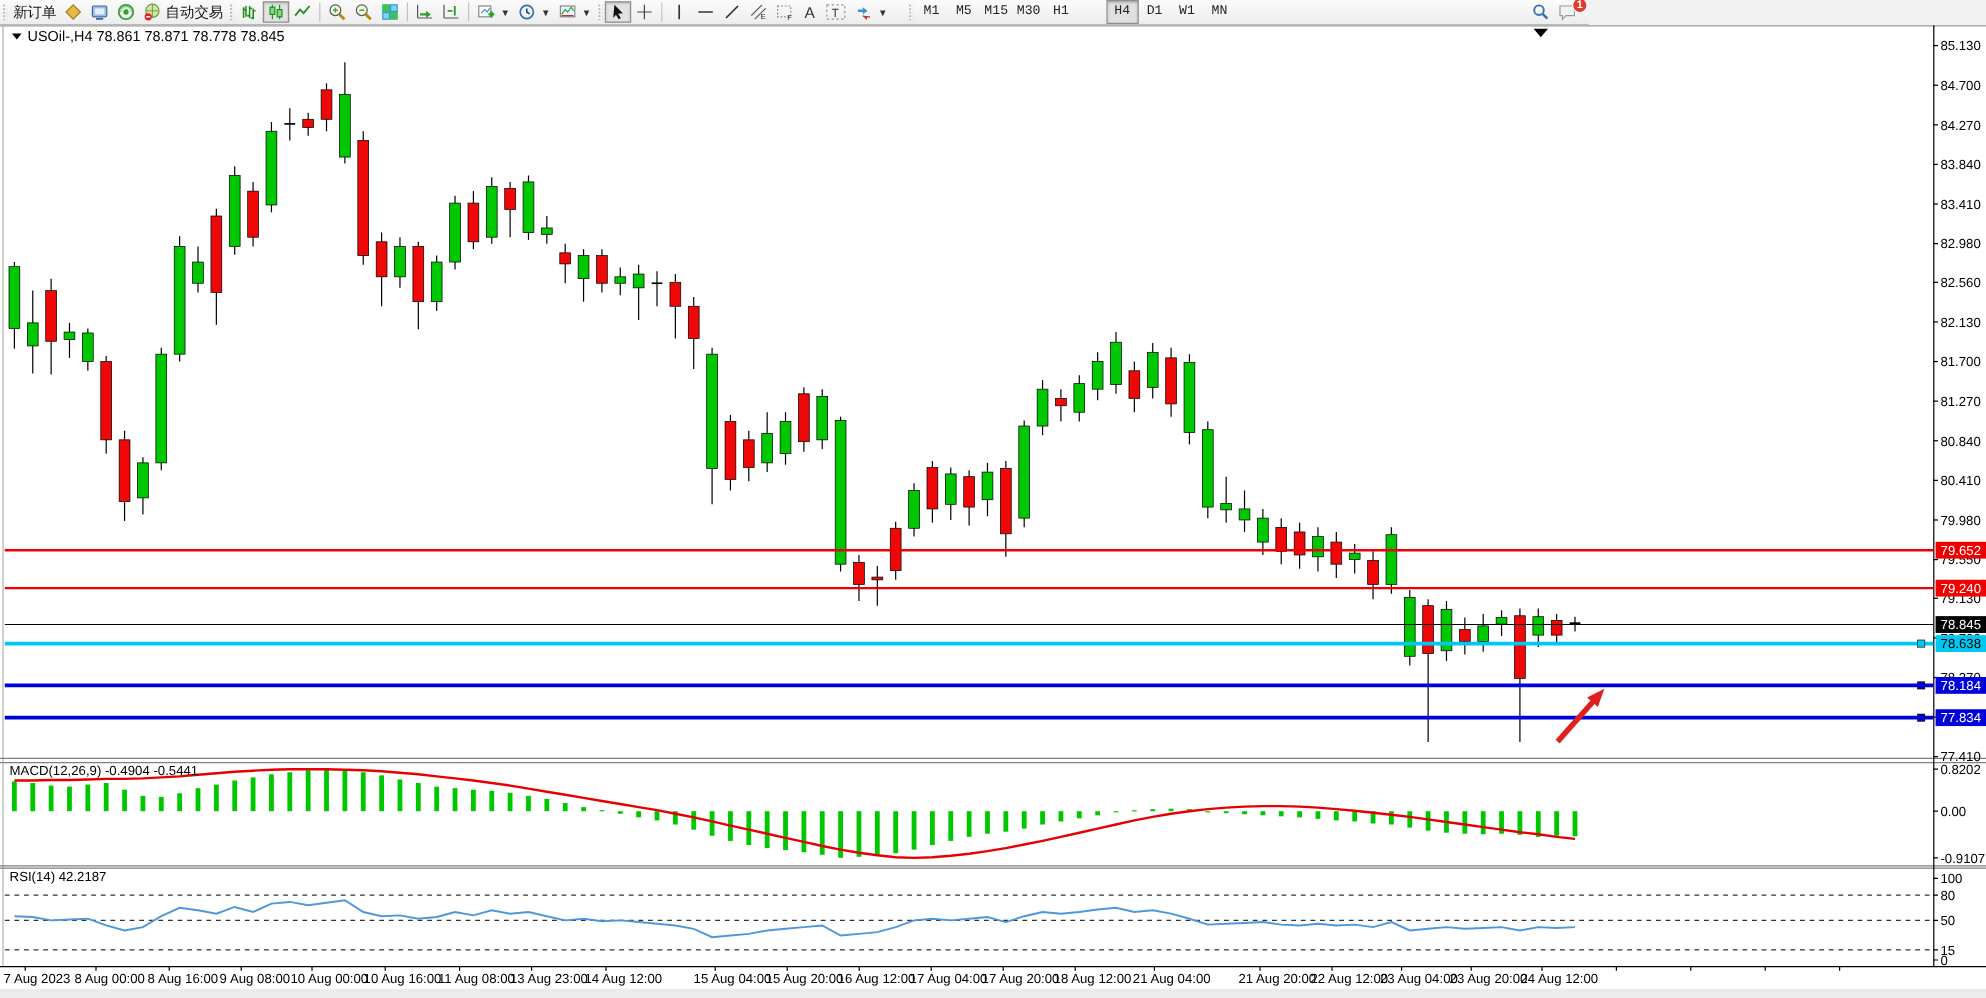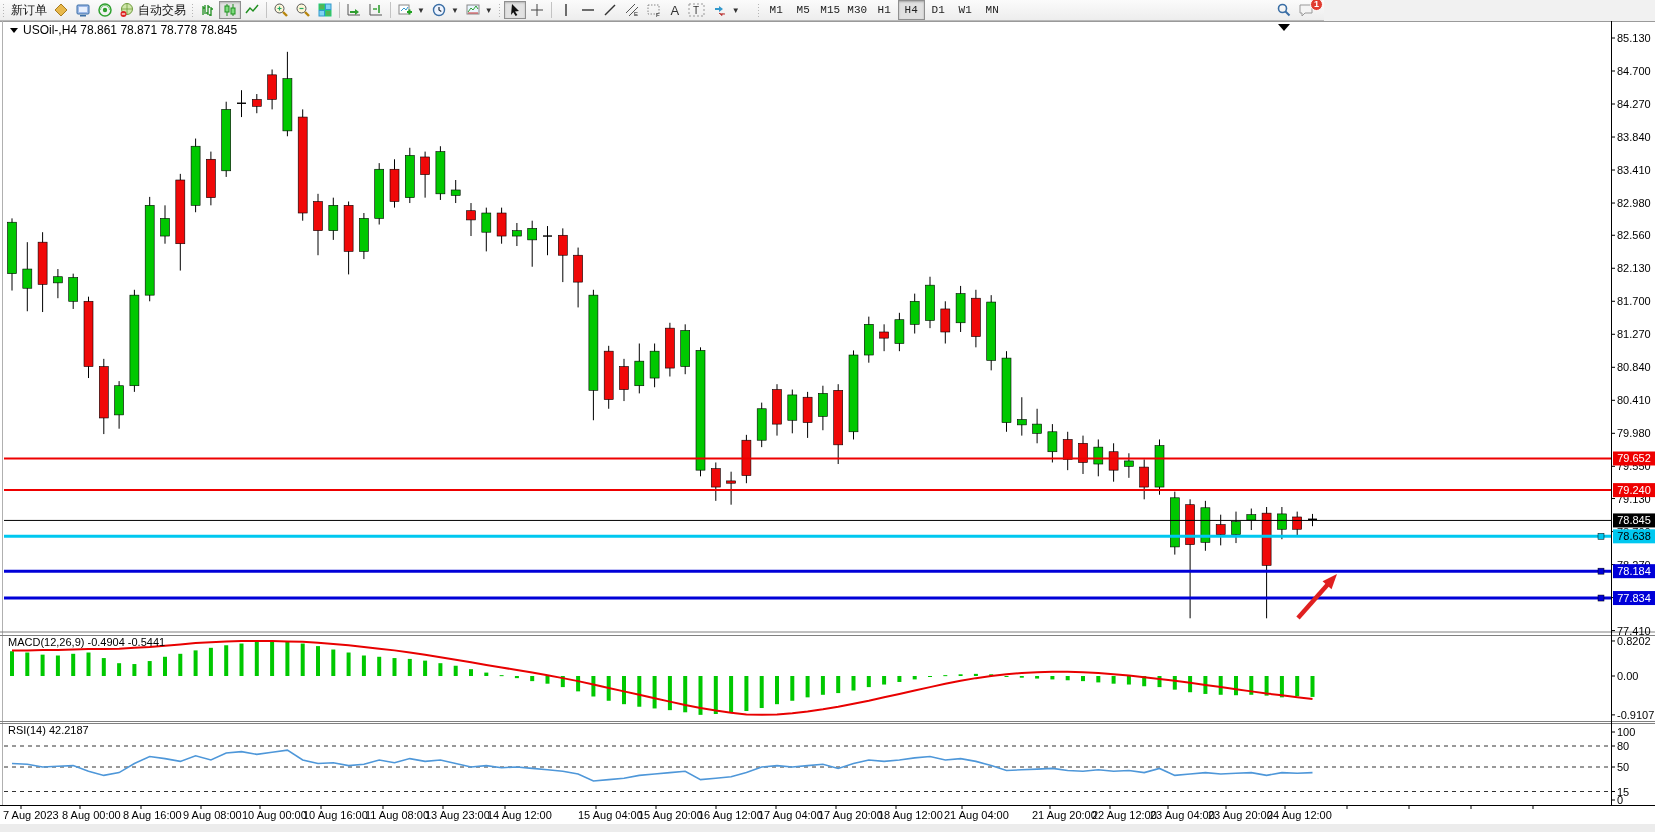--- a/index.html
+++ b/index.html
@@ -12,21 +12,21 @@
   .tb-btn{display:inline-flex;align-items:center;justify-content:center;gap:3px;
     height:18px;min-width:20px;padding:0 2px;border:1px solid transparent;background:transparent;
     font-family:"Liberation Sans",sans-serif;font-size:12px;color:#111;cursor:default;}
   .tb-btn.pressed{border:1px solid #8f8f8f;background:#e2e2e2;box-shadow:inset 0 1px 2px rgba(0,0,0,.2);}
   .tb-sep{width:1px;height:16px;background:#c3c3c3;margin:0 3px;}
   .tb-grip{width:4px;height:14px;margin:0 2px;
     background-image:radial-gradient(#b5b5b5 35%,transparent 40%);background-size:3px 3px;}
   .caret{font-size:8px;color:#333;margin-left:1px;}
   .tf{width:25px;height:18px;display:inline-flex;align-items:center;justify-content:center;
     font-size:11px;color:#222;border:1px solid transparent;font-family:Liberation Mono, monospace;}
-  .tf.active{border:1px solid #8f8f8f;background:#e0e0e0;box-shadow:inset 0 1px 2px rgba(0,0,0,.25);}
+  .tf.active{border:1px solid #8f8f8f;background:#e0e0e0;box-shadow:inset 0 1px 2px rgba(0,0,0,.25);margin-left:24px;}
   .right-group{margin-left:auto;display:flex;align-items:center;margin-right:6px;}
   .badge{position:relative;display:inline-block;}
   .badge .bubble-count{position:absolute;top:-4px;right:-6px;background:#e03c31;color:#fff;
     border-radius:7px;font-size:9px;line-height:11px;min-width:11px;height:11px;text-align:center;
     font-weight:bold;border:1px solid #fff;}
   svg text{font-family:"Liberation Sans",sans-serif;}
   #cv{position:absolute;left:0;top:0;}
 </style>
 </head>
 <body>

